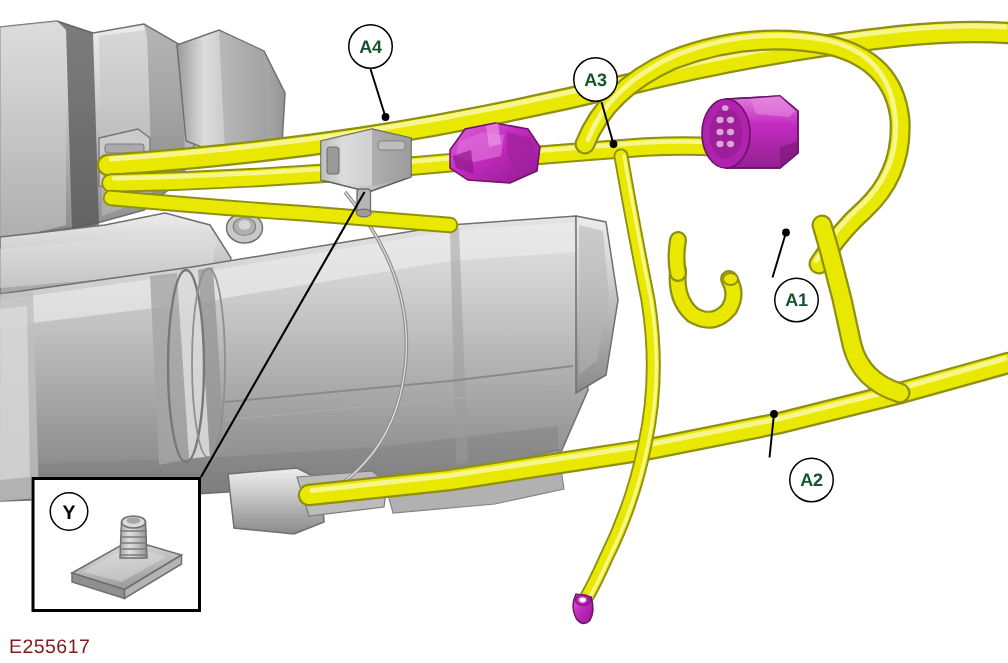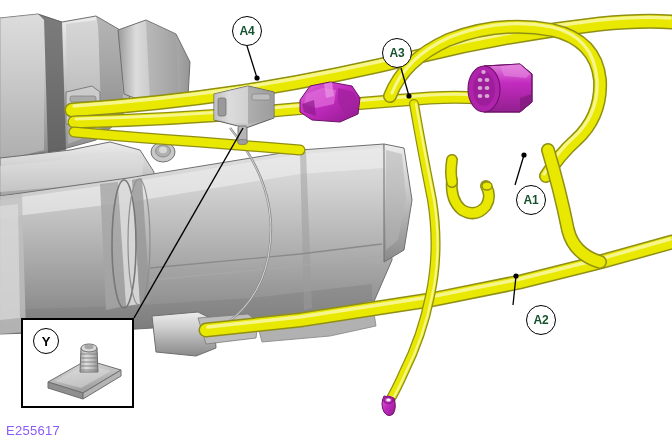--- a/index.html
+++ b/index.html
@@ -67,21 +67,21 @@
     justify-content: center;
     font-size: 13px;
     font-weight: bold;
     color: #000000;
   }
   #figure-id {
     position: absolute;
     left: 6px;
     top: 423px;
     font-size: 13px;
-    color: #8b5cf6;
+    color: #7f1d1d;
     letter-spacing: 0.3px;
     z-index: 30;
   }
 </style>
 </head>
 <body>
 
 <div id="page">
 
   <svg id="figure-svg" viewBox="0 0 672 442">

